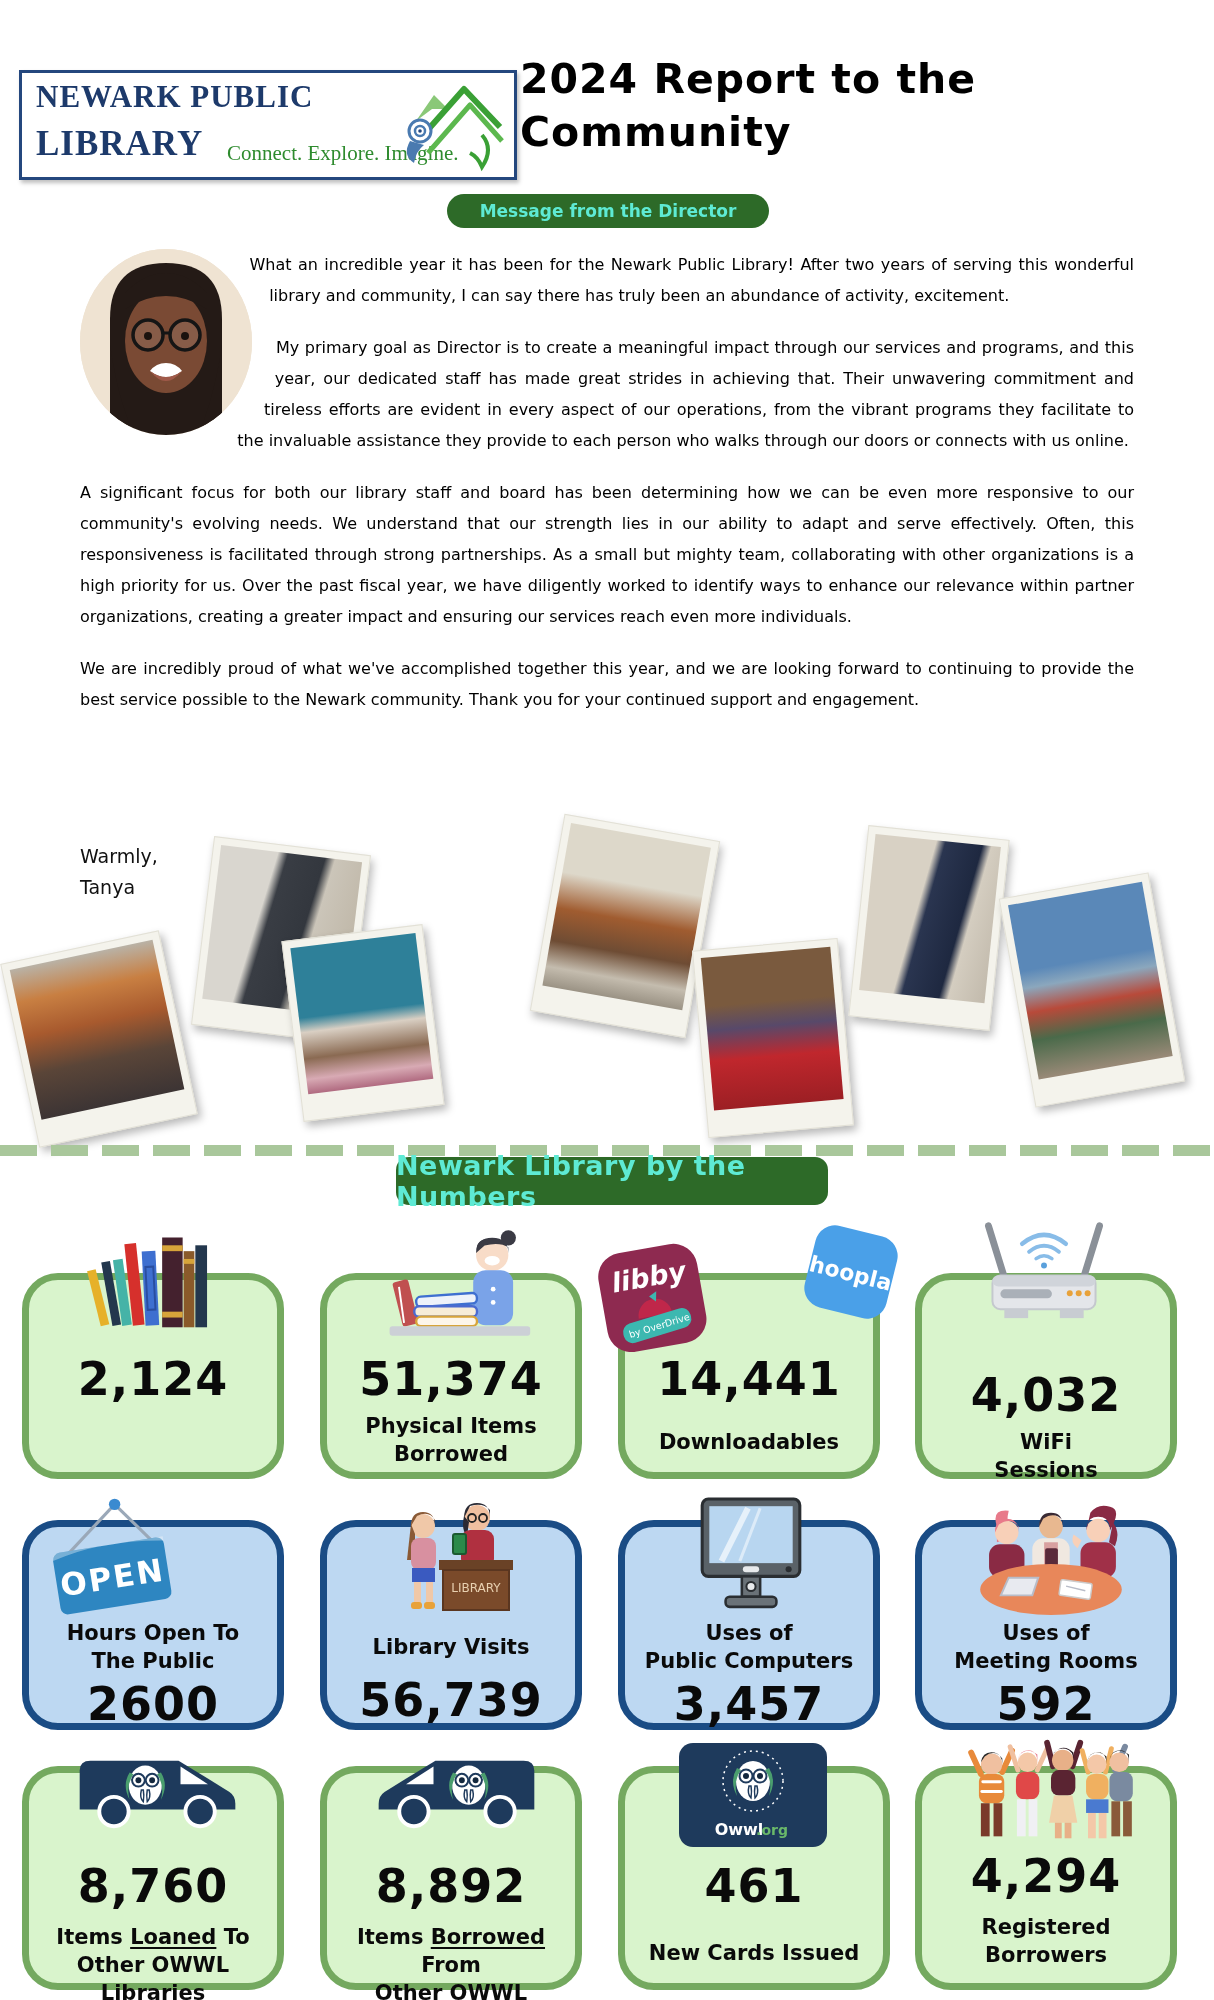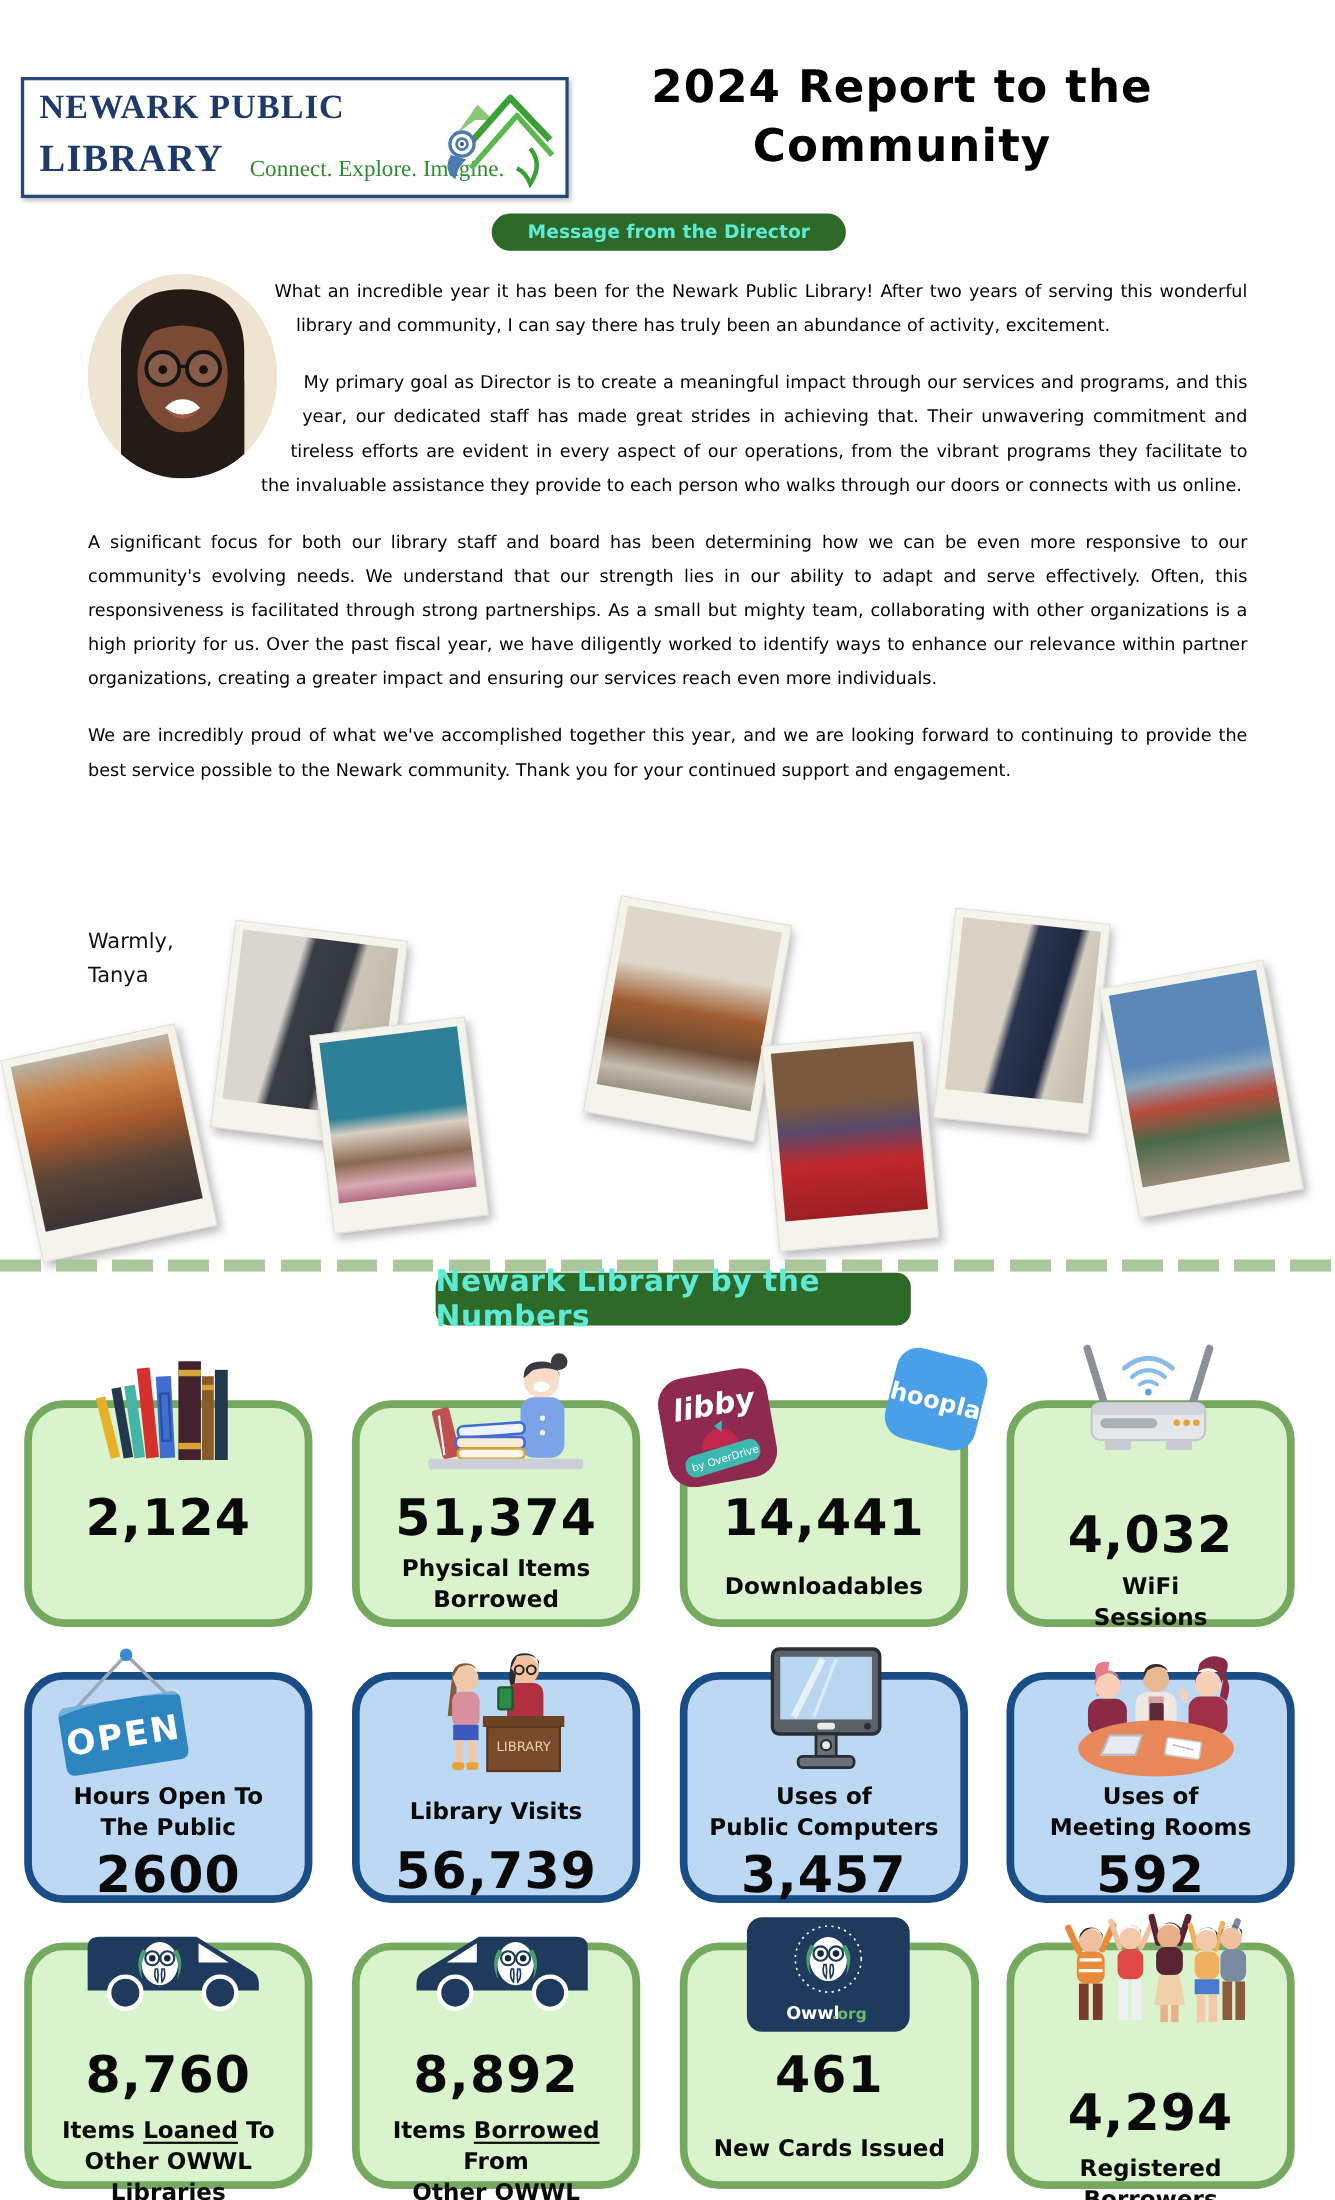--- a/index.html
+++ b/index.html
@@ -11,21 +11,21 @@
             border:3px solid #24477e;background:#fff;box-sizing:border-box;
             box-shadow:2px 3px 4px rgba(0,0,0,.25);}
   .logo-text{position:absolute;left:14px;top:8px;font-family:"Liberation Serif",serif;
              color:#1d3a6b;font-weight:bold;line-height:1;}
   .logo-line1{font-size:31px;letter-spacing:1px;}
   .logo-line2{font-size:35px;letter-spacing:1px;margin-top:14px;}
   .logo-tagline{position:absolute;left:205px;top:68px;font-family:"Liberation Serif",serif;
                 color:#2e8b2e;font-size:21px;}
   .logo-art{position:absolute;right:2px;top:2px;width:130px;height:100px;}
 
-  .page-title{position:absolute;left:520px;top:53px;width:600px;text-align:center;
+  .page-title{position:absolute;left:520px;top:53px;width:600px;text-align:left;
               font-size:41px;font-weight:700;line-height:53px;color:#000;letter-spacing:1px;}
 
   .pill{background:#2d6a28;color:#5eead4;border-radius:20px;display:flex;
         align-items:center;justify-content:center;}
   .director-badge{position:absolute;left:447px;top:194px;width:322px;height:34px;
                   font-size:17px;font-weight:700;}
 
   
   .msg{position:absolute;left:80px;top:249px;width:1054px;font-size:16px;
        line-height:31px;text-align:justify;color:#000000;}
@@ -468,20 +468,20 @@
           <rect x="139" y="78" width="8" height="26" fill="#f4c8a8"></rect>
           <line x1="156" y1="34" x2="166" y2="10" stroke="#7a8aa0" stroke-width="6"></line>
           <circle cx="160" cy="26" r="10" fill="#f0c0a0"></circle>
           <path d="M150,24 Q152,12 164,14 Q170,16 170,26 L170,18 Q160,10 152,18 Z" fill="#1a1a1a"></path>
           <rect x="150" y="36" width="24" height="30" rx="8" fill="#7a8aa0"></rect>
           <rect x="152" y="66" width="9" height="36" fill="#8a5a3a"></rect>
           <rect x="164" y="66" width="9" height="36" fill="#8a5a3a"></rect>
         </g>
       </svg>
     </div>
-    <div class="num" style="margin-top:120px;text-align:right;">4,294</div>
+    <div class="num" style="margin-top:76px;text-align:right;">4,294</div>
     <div class="lbl" style="margin-top:10px;">
       <div>Registered</div>
       <div>Borrowers</div>
     </div>
   </div>
 
 </div>
 
 </body></html>

